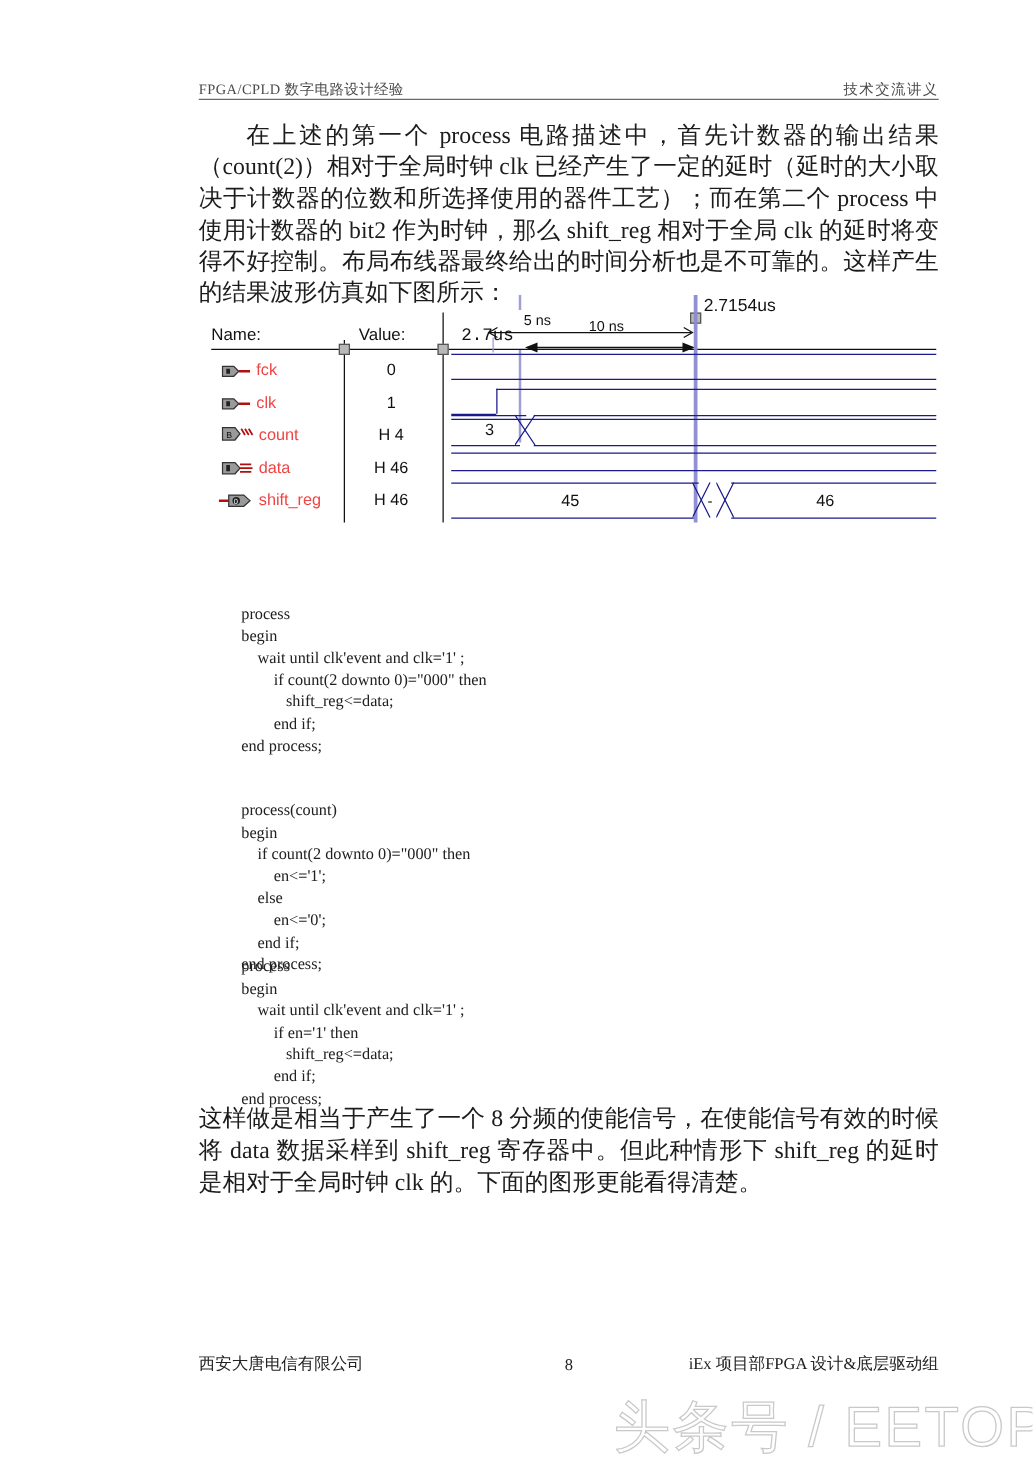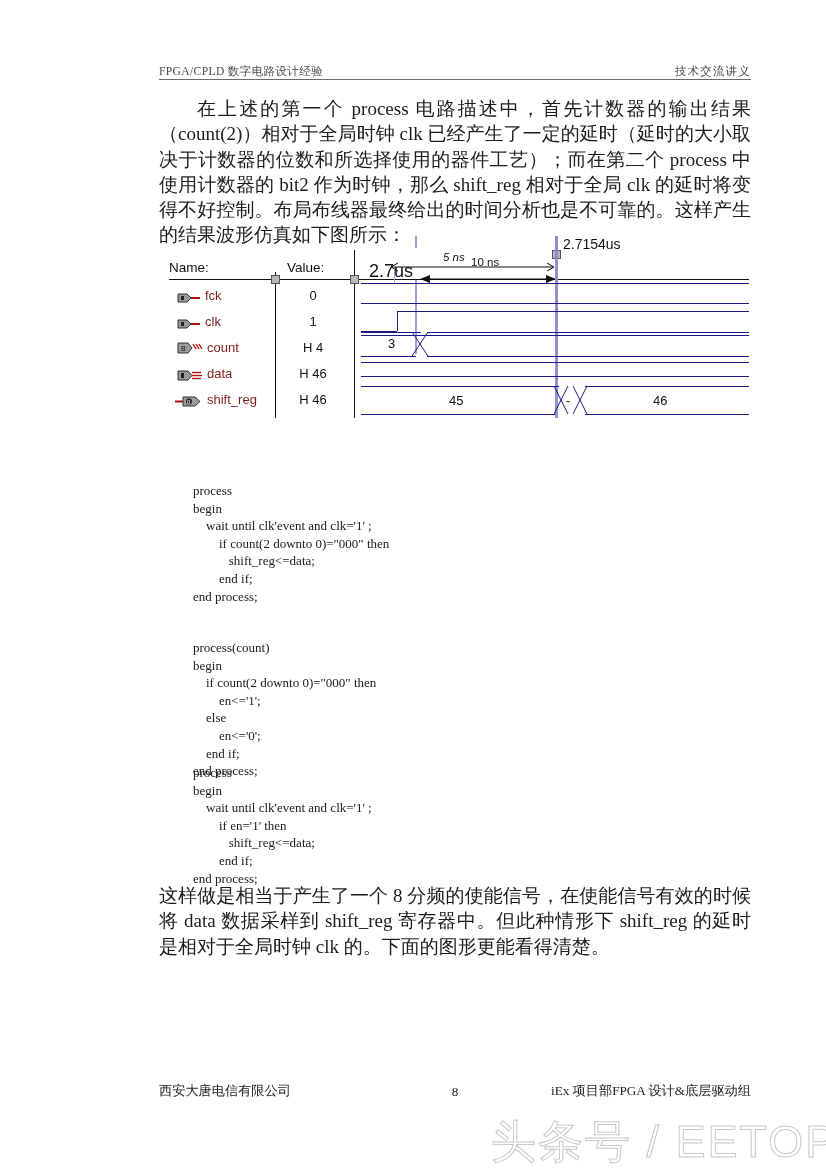--- a/index.html
+++ b/index.html
@@ -81,21 +81,21 @@
   }
   .wv-label {
     position: absolute;
     font-size: 13.5px;
     color: #111;
     white-space: nowrap;
   }
   .wv-name {
     position: absolute;
     font-size: 13px;
-    color: #7f1d1d;
+    color: #ef4444;
     white-space: nowrap;
   }
   .wv-val {
     position: absolute;
     font-size: 13px;
     color: #111;
     text-align: center;
     white-space: nowrap;
   }
   .hline {
@@ -245,24 +245,24 @@
     <span style="position:absolute;left:6px;top:165px;width:28px;height:11px;">
       <svg width="28" height="11" viewBox="0 0 28 11">
         <path d="M2 3 H6 L2 3 Z" fill="#b01010"></path>
         <path d="M0 5.5 H8" stroke="#b01010" stroke-width="2"></path>
         <path d="M8 1 H20 L25 5.5 L20 10 H8 Z" fill="#9a9a9a" stroke="#333" stroke-width="1"></path>
         <ellipse cx="14" cy="5.5" rx="3" ry="3" fill="#222"></ellipse>
         <text x="12" y="8" font-size="6" fill="#fff" font-family="Liberation Sans, sans-serif">0</text>
       </svg>
     </span>
 
-    <div class="anno" style="left:200px; top:33px; font-size:18px;">2.7us</div>
+    <div class="anno" style="left:200px; top:33px; font-size:14px;font-family:Liberation Mono, monospace;">2.7us</div>
     <div class="anno" style="left:394px; top:8px; font-size:14px;">2.7154us</div>
 
-    <div class="anno" style="left:274px; top:23px;font-style:italic;">5  ns</div>
+    <div class="anno" style="left:250px; top:23px;">5  ns</div>
     <div style="position:absolute;left:218px;top:30px;width:170px;height:10px;">
       <svg width="170" height="10" viewBox="0 0 170 10">
         <path d="M5 5 H166" stroke="#111" stroke-width="1"></path>
         <path d="M11 1 L4 5 L11 9" fill="none" stroke="#111" stroke-width="1"></path>
         <path d="M160 1 L167 5 L160 9" fill="none" stroke="#111" stroke-width="1"></path>
       </svg>
     </div>
 
     <div class="anno" style="left:302px; top:28px;">10    ns</div>
     <div style="position:absolute;left:248px;top:42px;width:142px;height:10px;">

